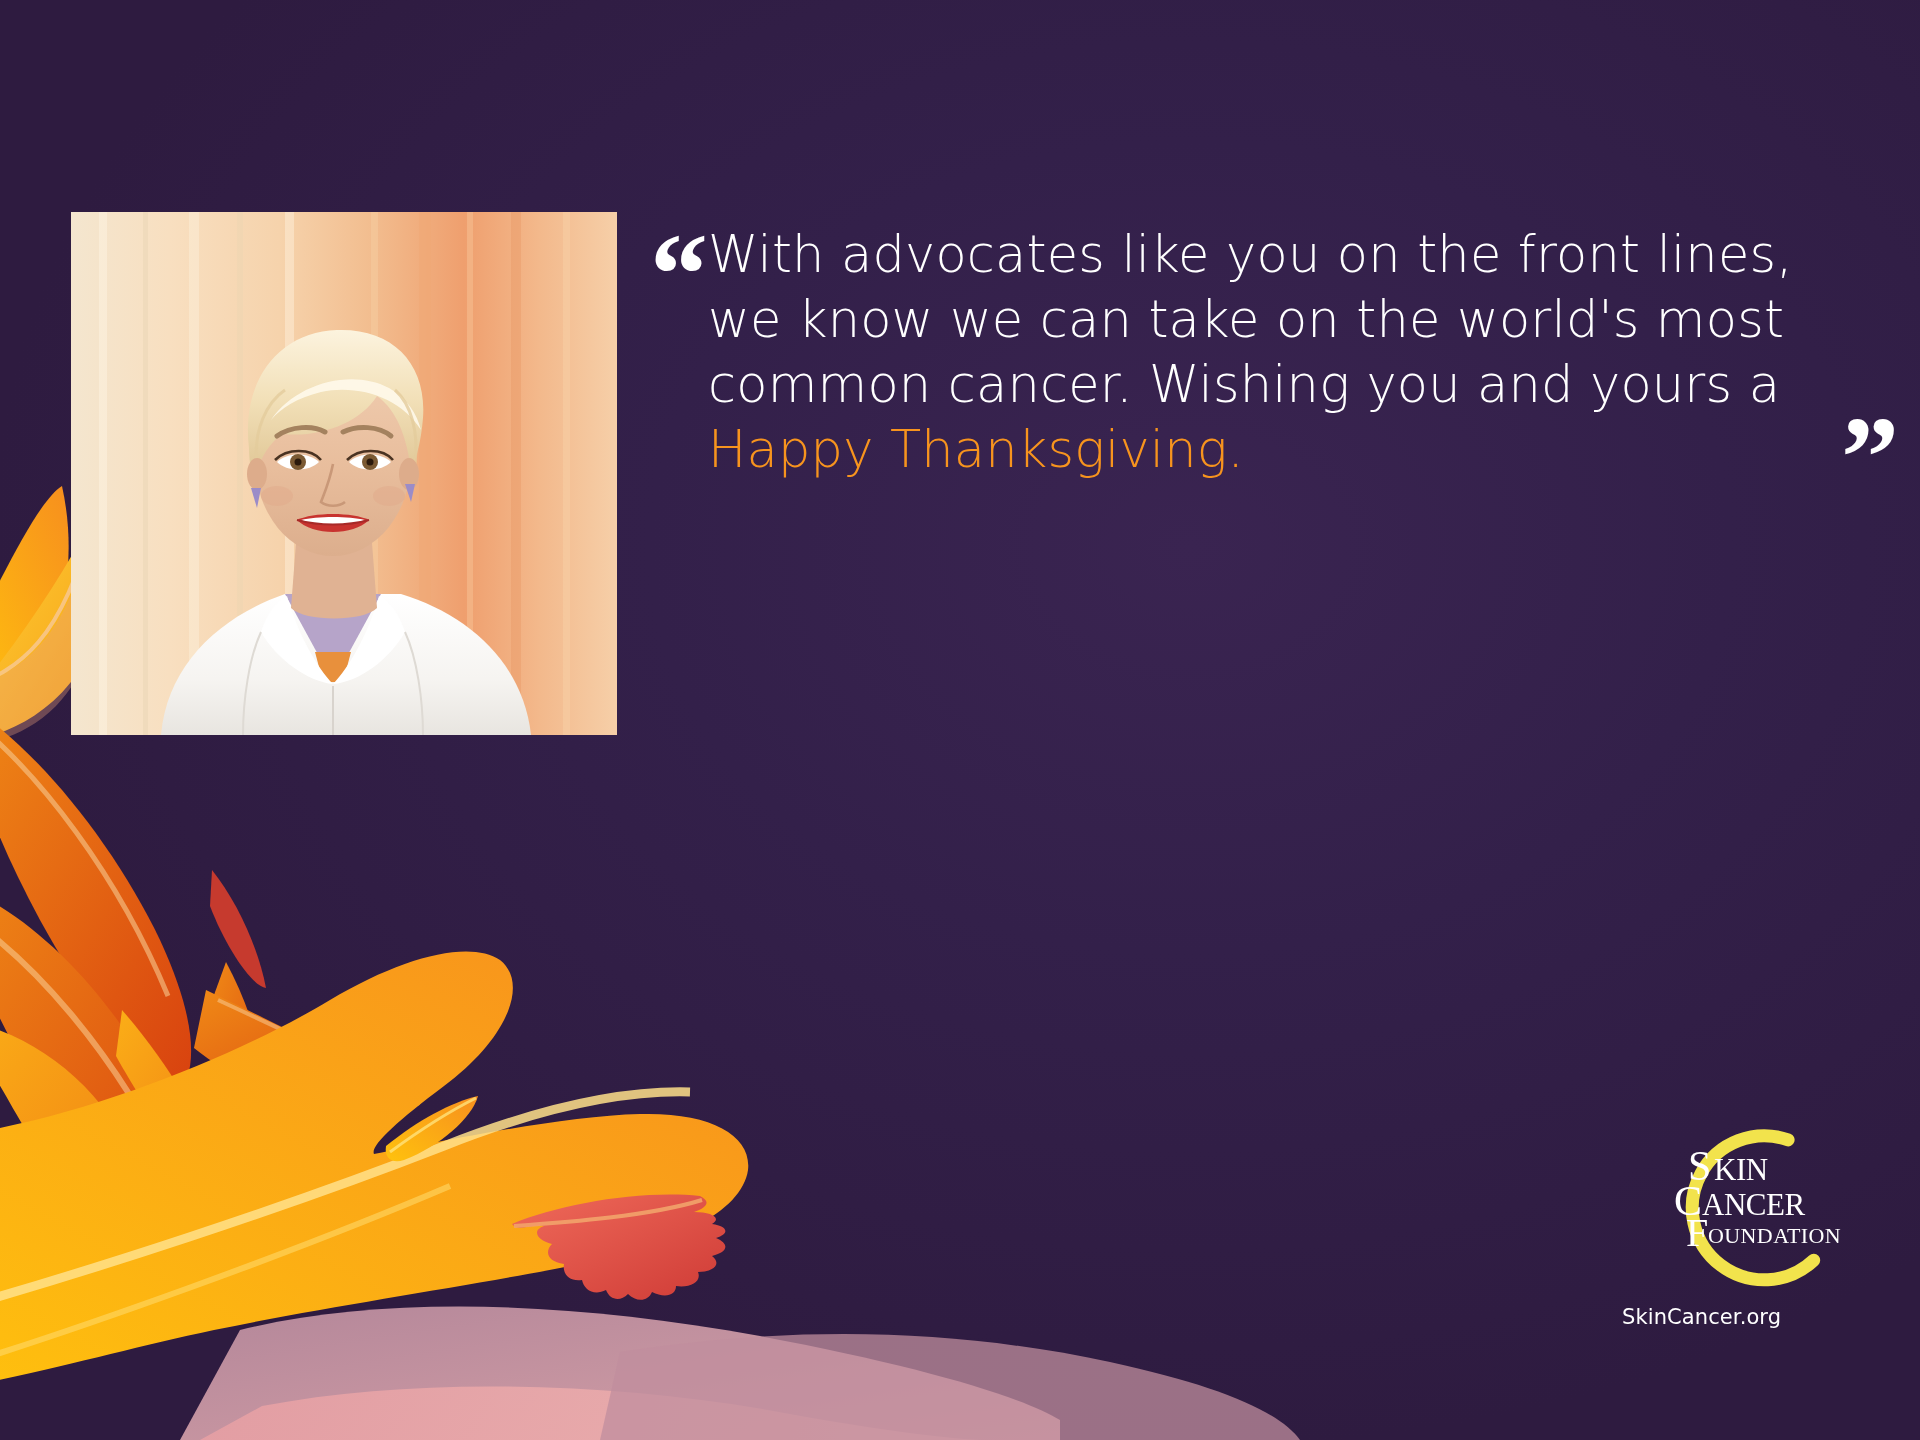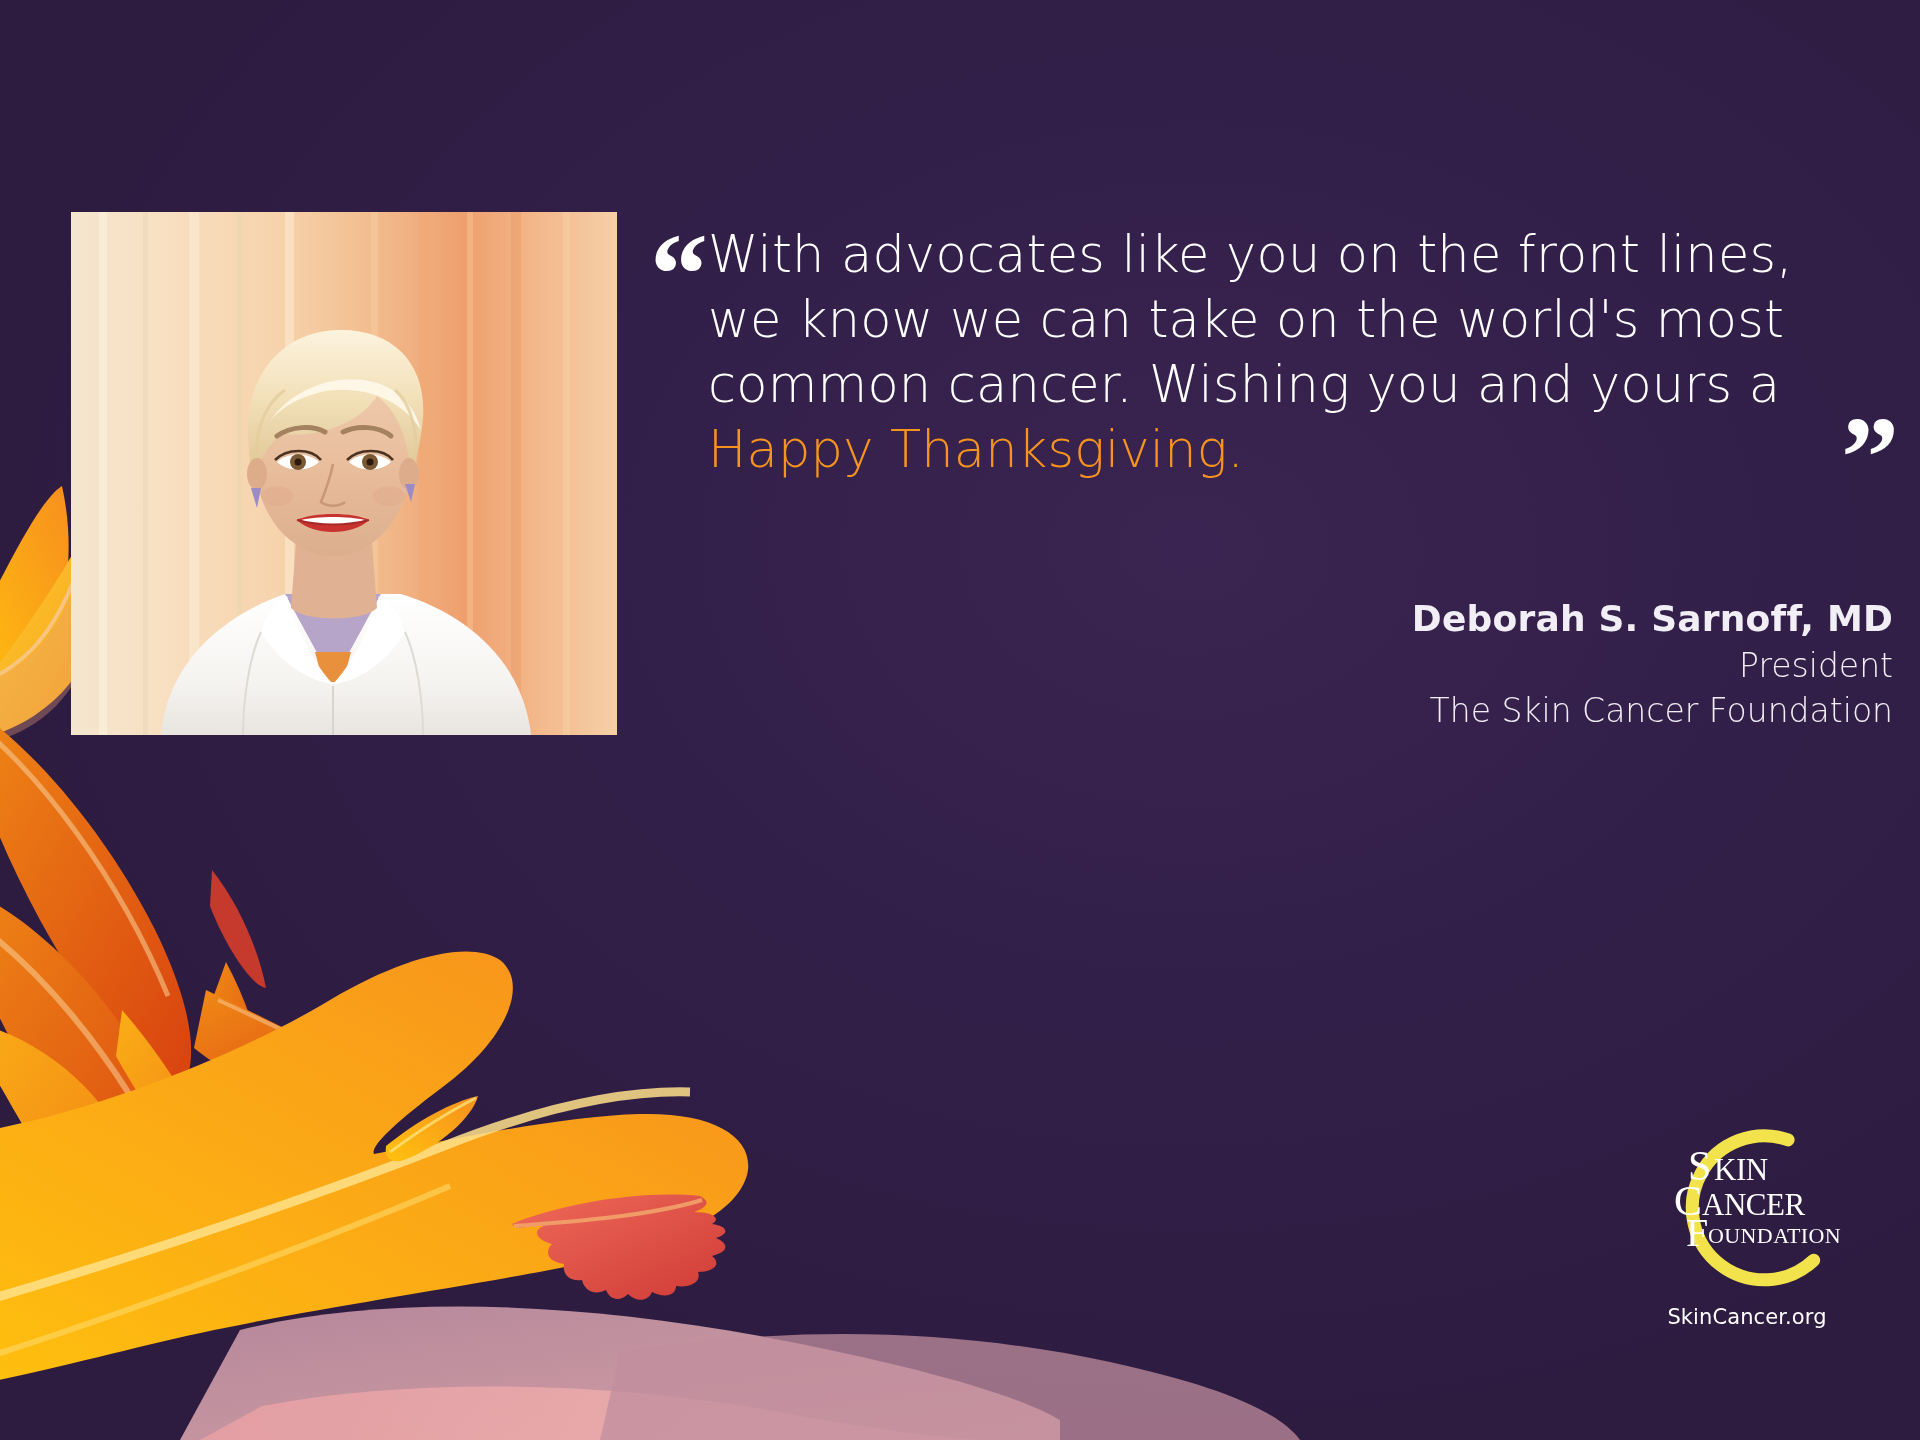--- a/index.html
+++ b/index.html
@@ -58,21 +58,21 @@
   #attrib-role{ font-size:33px; font-weight:300; line-height:45px; }
   #attrib-org{ font-size:33px; font-weight:300; line-height:45px; }
 
   
   #logo{
     position:absolute; left:1622px; top:1124px; width:250px; height:245px;
   }
   #logo-mark{ position:relative; width:190px; height:175px; margin:0 auto; }
   #logo-mark svg{ display:block; width:190px; height:175px; }
   #logo-url{
-    text-align:center; color:#ffffff; font-size:21px; font-weight:400;
+    color:#ffffff; font-size:21px; font-weight:400;
     letter-spacing:.1px; margin-top:6px;
     font-family:"DejaVu Sans", sans-serif;
   }
 </style>
 </head>
 <body>
 
 <div id="stage">
 
   <div class="layer">
@@ -255,25 +255,20 @@
     <span class="qmark" id="quote-open">“</span>
     <div id="quote-text">
       <span>With advocates like you on the front</span>
       <span>lines, we know we can take on the</span>
       <span>world's most common cancer. Wishing</span>
       <span>you and yours a </span><span class="highlight">Happy Thanksgiving.</span>
     </div>
     <span class="qmark" id="quote-close">”</span>
   </div>
 
-  <div id="attribution">
-    <div id="attrib-name">Deborah S. Sarnoff, MD</div>
-    <div id="attrib-role">President</div>
-    <div id="attrib-org">The Skin Cancer Foundation</div>
-  </div>
 
   <div id="logo">
     <div id="logo-mark">
       <svg viewBox="0 0 190 175" xmlns="http://www.w3.org/2000/svg">
 
         <path d="M 150 26 A 72 72 0 1 0 150 149" fill="none" stroke="#f2e34c" stroke-width="13" stroke-linecap="round" transform="rotate(-12 95 87)"></path>
 
         <text x="36" y="56" font-family="'Liberation Serif', serif" font-size="42" font-weight="400" fill="#ffffff" letter-spacing="-1">S</text>
         <text x="62" y="56" font-family="'Liberation Serif', serif" font-size="31" font-weight="400" fill="#ffffff" letter-spacing="-0.5">KIN</text>
         <text x="22" y="91" font-family="'Liberation Serif', serif" font-size="42" font-weight="400" fill="#ffffff" letter-spacing="-1">C</text>

